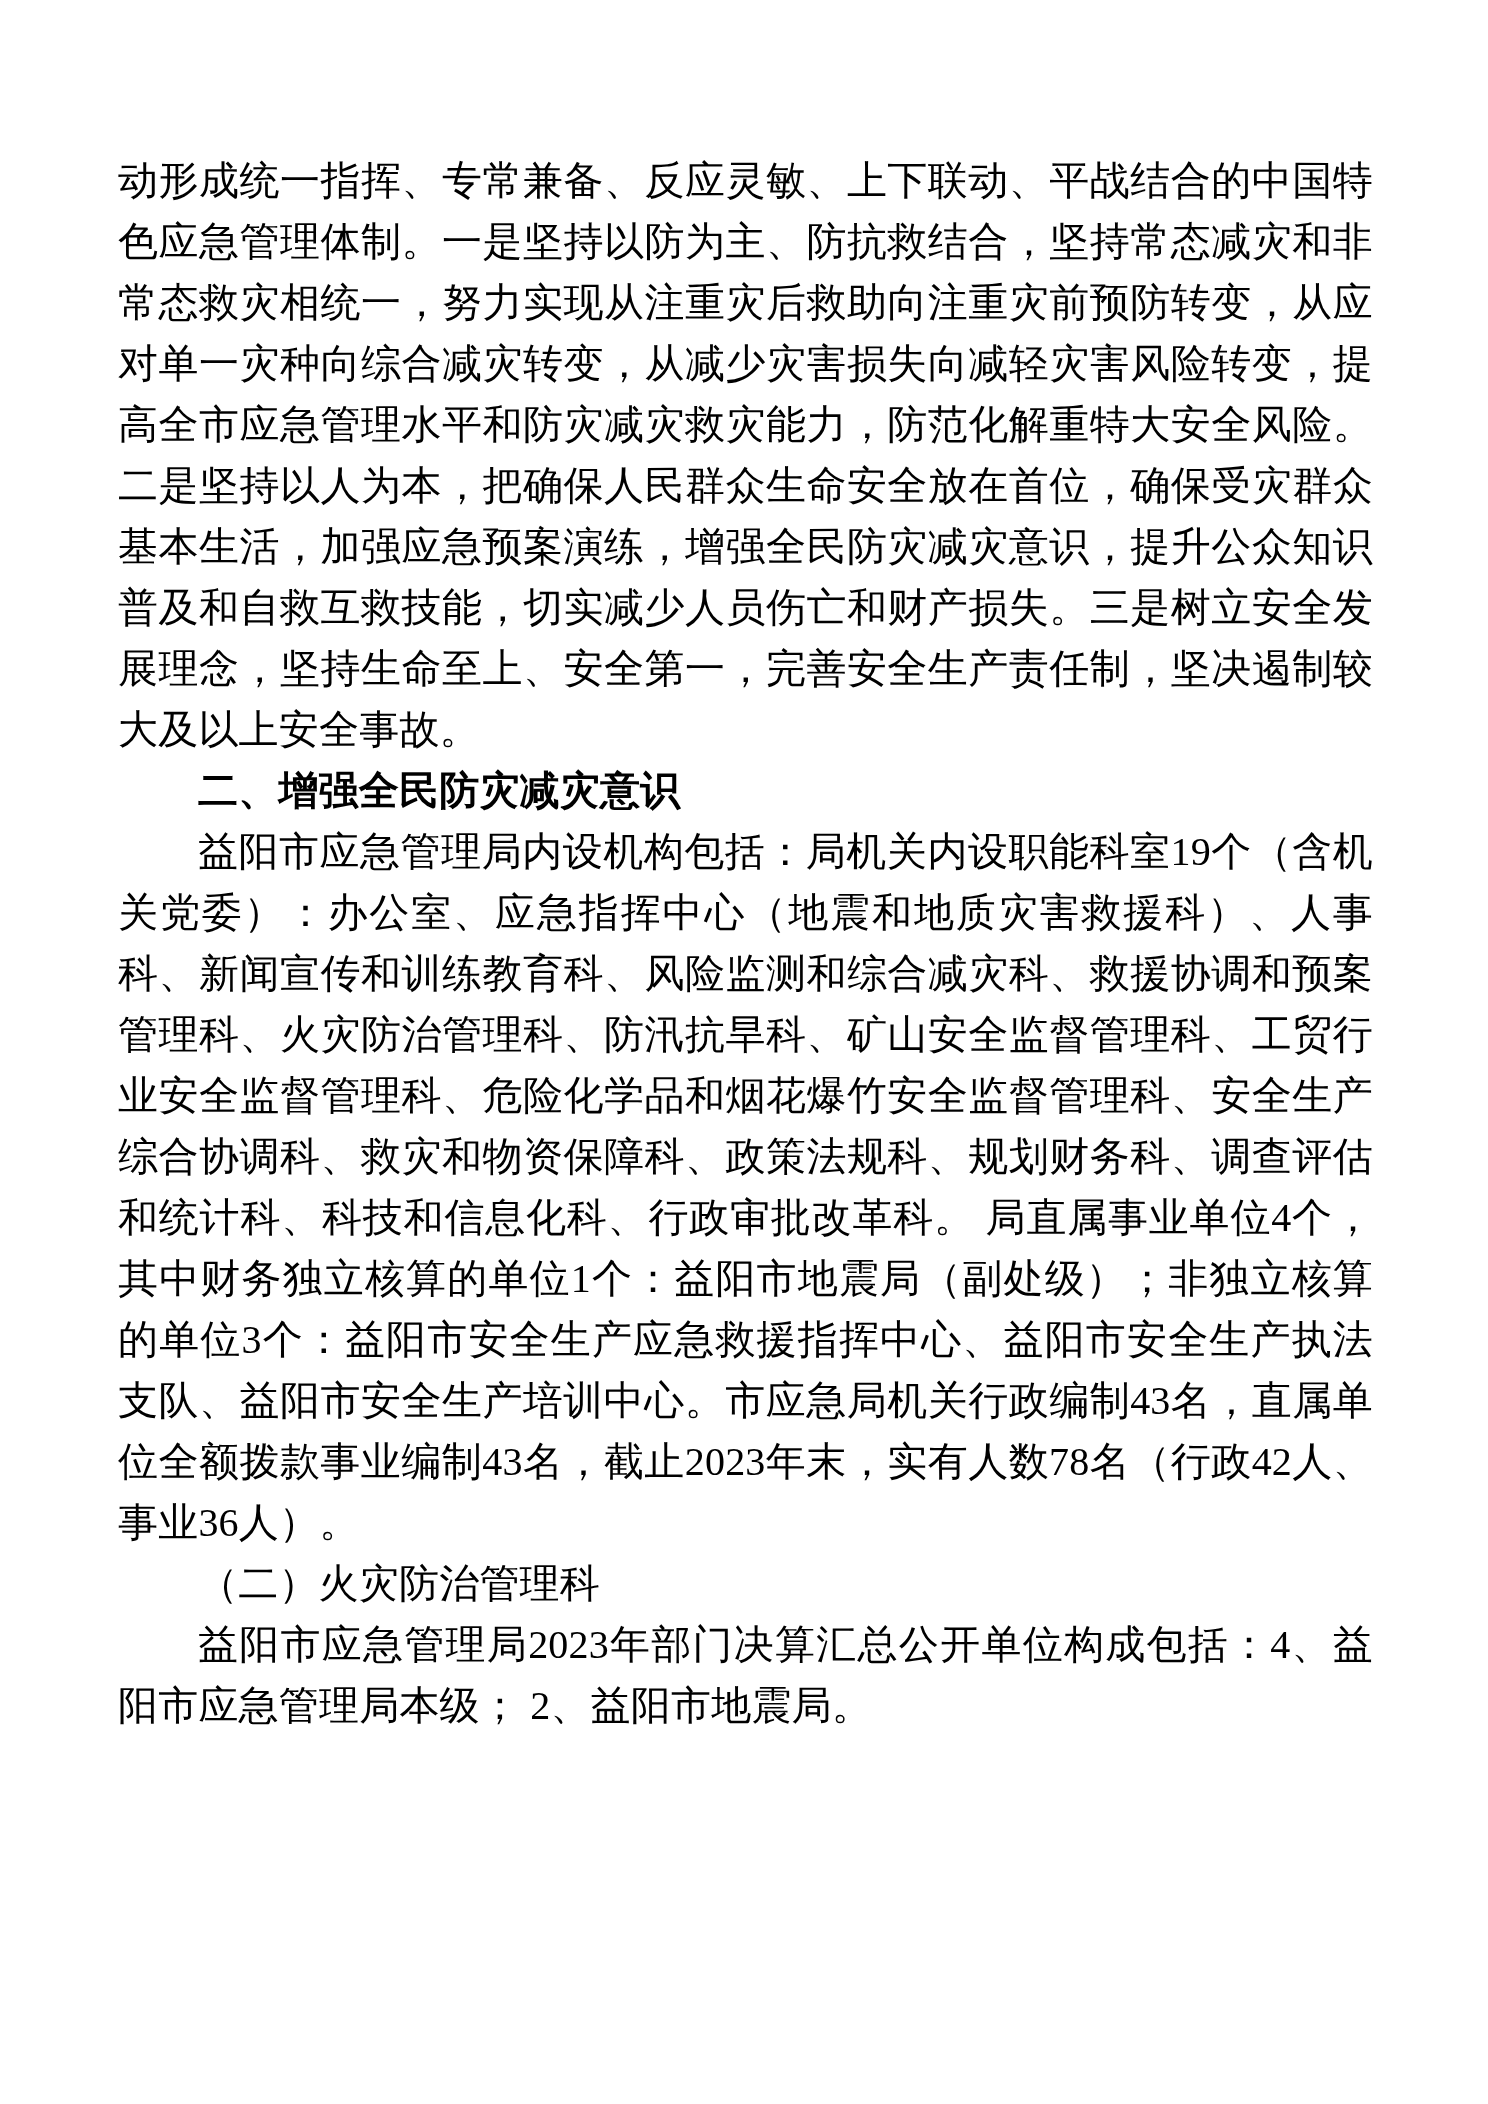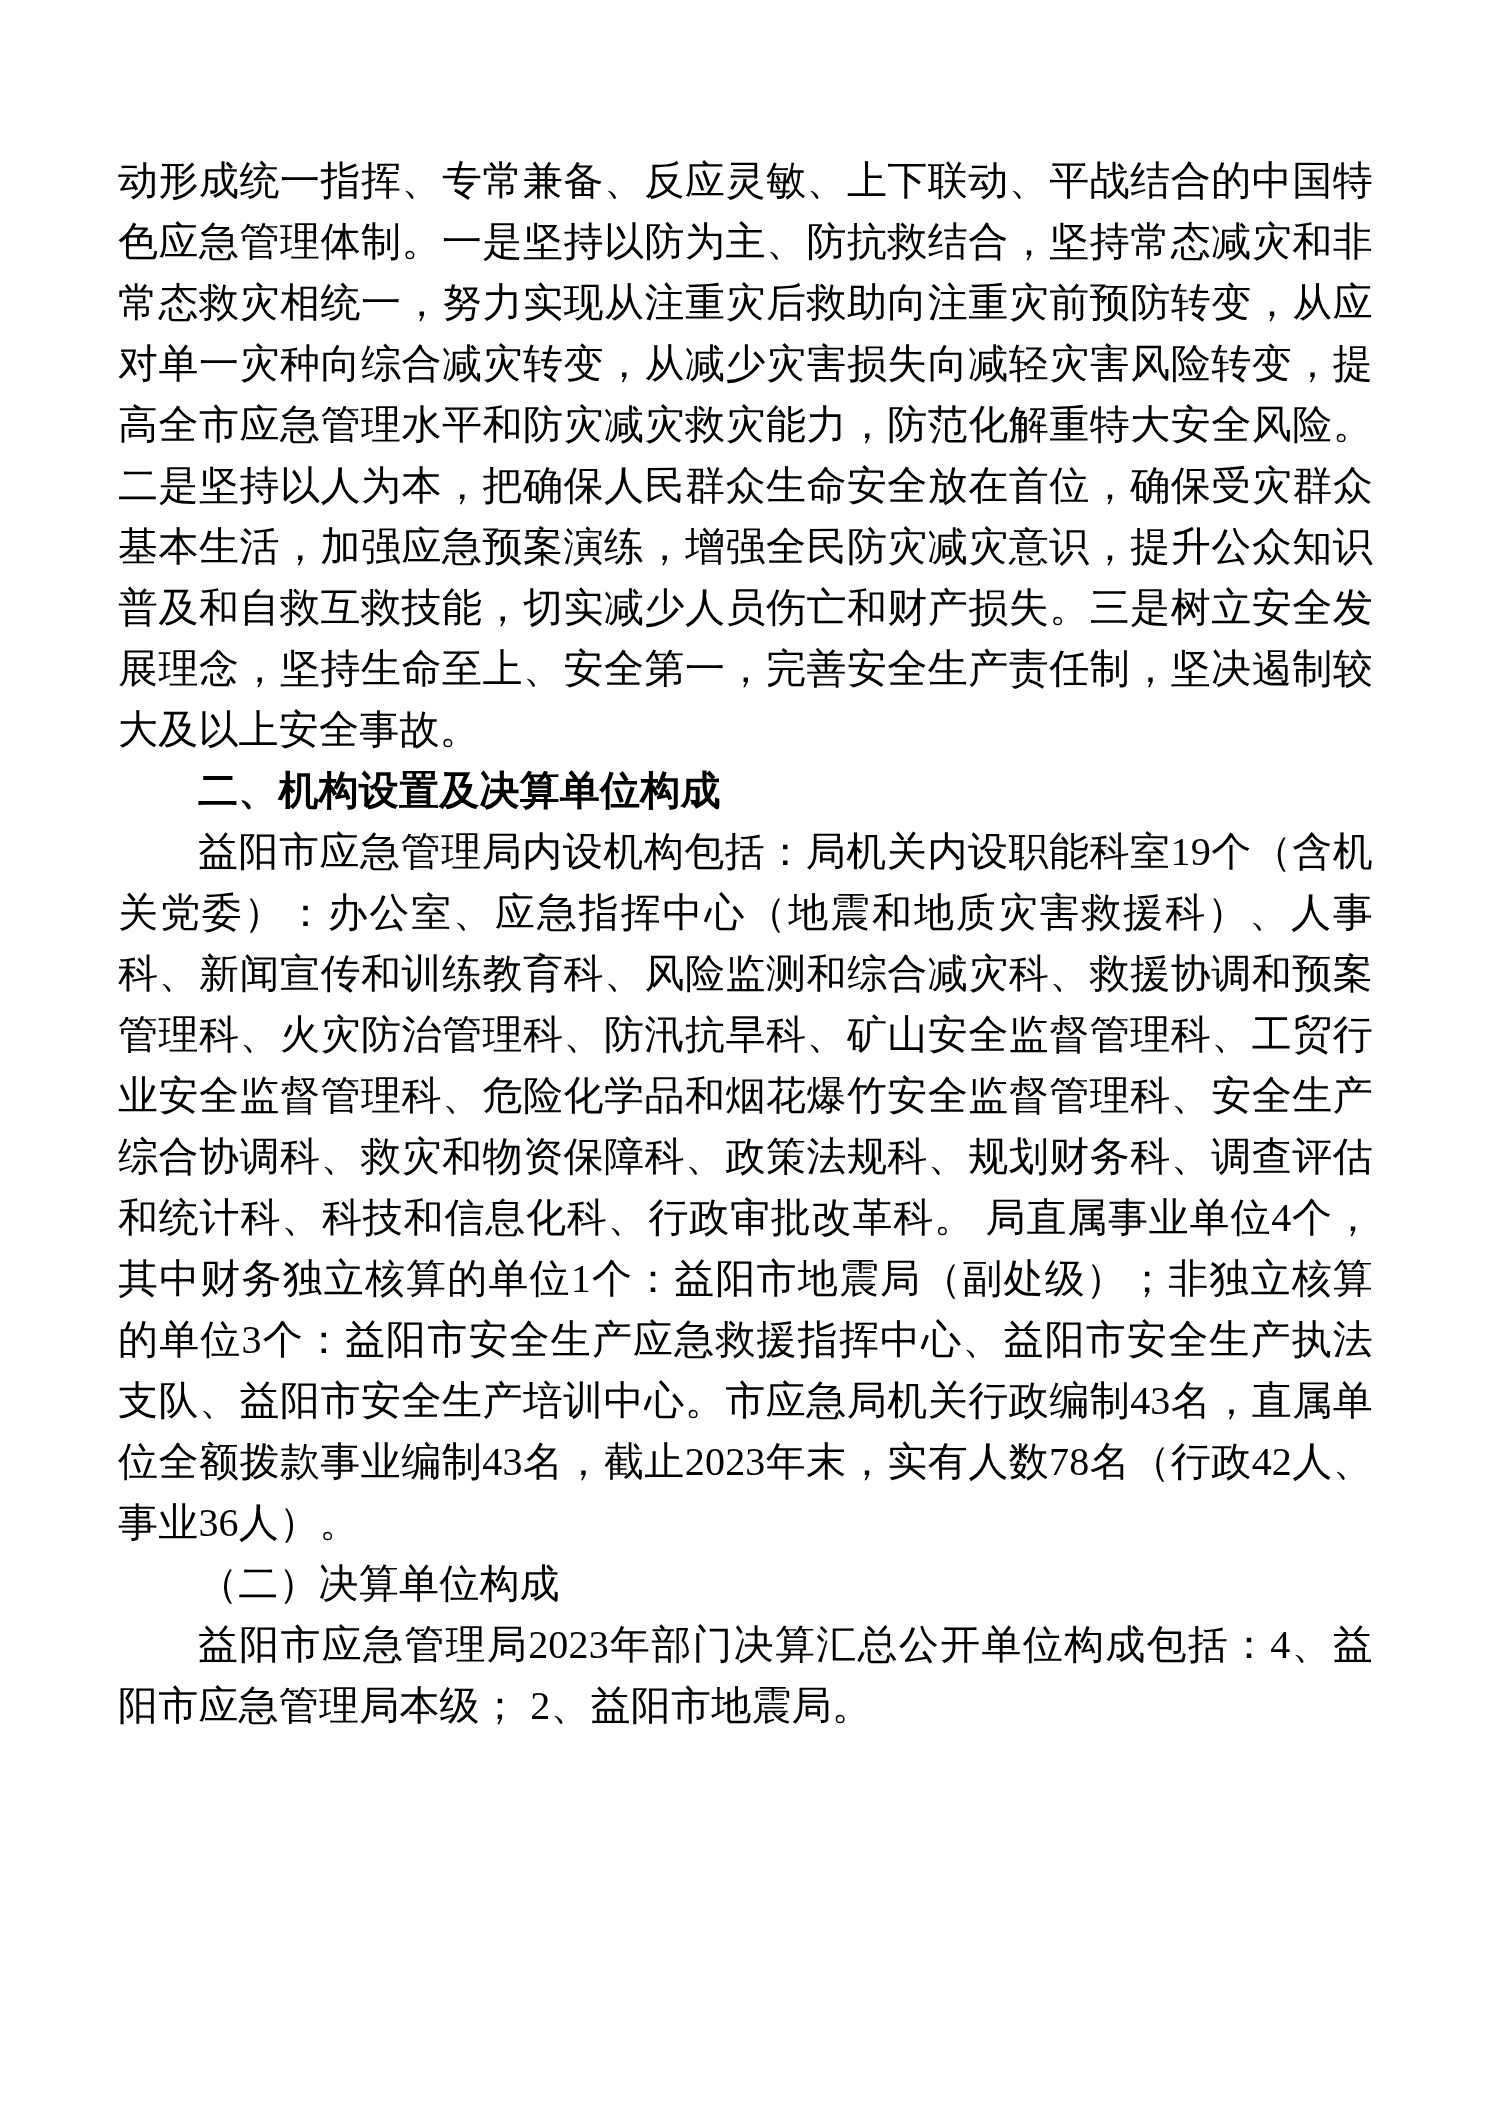--- a/index.html
+++ b/index.html
@@ -51,23 +51,23 @@
   }
 </style>
 </head>
 <body>
 
 <div class="page">
   <div class="content">
 
     <p class="body-para">动形成统一指挥、专常兼备、反应灵敏、上下联动、平战结合的中国特色应急管理体制。一是坚持以防为主、防抗救结合，坚持常态减灾和非常态救灾相统一，努力实现从注重灾后救助向注重灾前预防转变，从应对单一灾种向综合减灾转变，从减少灾害损失向减轻灾害风险转变，提高全市应急管理水平和防灾减灾救灾能力，防范化解重特大安全风险。二是坚持以人为本，把确保人民群众生命安全放在首位，确保受灾群众基本生活，加强应急预案演练，增强全民防灾减灾意识，提升公众知识普及和自救互救技能，切实减少人员伤亡和财产损失。三是树立安全发展理念，坚持生命至上、安全第一，完善安全生产责任制，坚决遏制较大及以上安全事故。</p>
 
-    <p class="heading">二、机构设置及决算单位构成</p>
+    <p class="heading">二、增强全民防灾减灾意识</p>
 
 
     <p class="indent2">益阳市应急管理局内设机构包括：局机关内设职能科室19个（含机关党委）：办公室、应急指挥中心（地震和地质灾害救援科）、人事科、新闻宣传和训练教育科、风险监测和综合减灾科、救援协调和预案管理科、火灾防治管理科、防汛抗旱科、矿山安全监督管理科、工贸行业安全监督管理科、危险化学品和烟花爆竹安全监督管理科、安全生产综合协调科、救灾和物资保障科、政策法规科、规划财务科、调查评估和统计科、科技和信息化科、行政审批改革科。 局直属事业单位4个，其中财务独立核算的单位1个：益阳市地震局（副处级）；非独立核算的单位3个：益阳市安全生产应急救援指挥中心、益阳市安全生产执法支队、益阳市安全生产培训中心。市应急局机关行政编制43名，直属单位全额拨款事业编制43名，截止2023年末，实有人数78名（行政42人、事业36人）。</p>
 
-    <p class="indent2">（二）决算单位构成</p>
+    <p class="indent2">（二）火灾防治管理科</p>
 
     <p class="indent2">益阳市应急管理局2023年部门决算汇总公开单位构成包括：4、益阳市应急管理局本级； 2、益阳市地震局。</p>
 
   </div>
 </div>
 
 </body></html>

